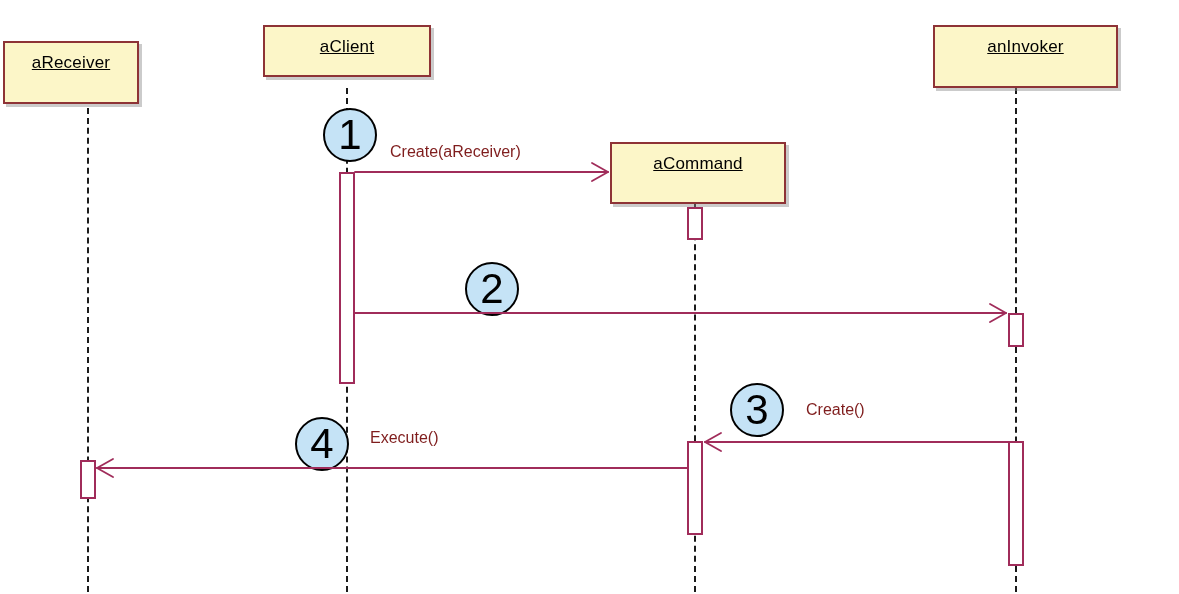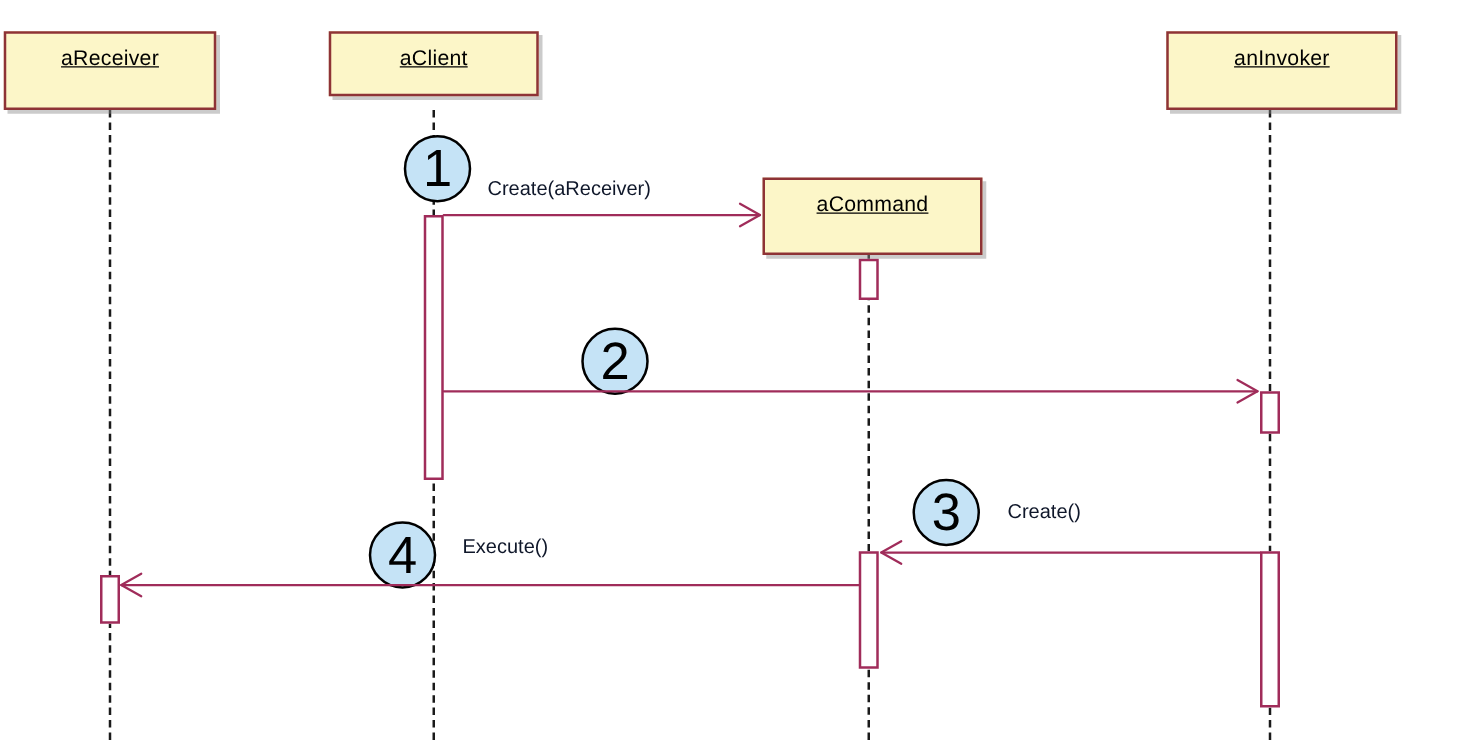--- a/index.html
+++ b/index.html
@@ -31,21 +31,21 @@
     z-index:3;
   }
   .seq-circle {
     position:absolute; width:54px; height:54px; border-radius:50%;
     background:var(--circle-fill,#c5e3f6);
     border:2px solid var(--circle-border,#000);
     display:flex; align-items:center; justify-content:center;
     font-size:42px; color:#000; z-index:2; line-height:1;
   }
   .msg-label {
-    position:absolute; font-size:16px; color:#0f172a;
+    position:absolute; font-size:16px; color:#7f1d1d;
     white-space:nowrap; z-index:6;
   }
   svg.arrows { position:absolute; left:0; top:0; z-index:4; }
   svg.arrows path {
     stroke:var(--message-color,#a02c5a);
     stroke-width:1.8; fill:none; stroke-linecap:round;
   }
 </style>
 </head>
 <body>
@@ -93,21 +93,21 @@
     <g>
       <path d="M687,468 H97"></path>
       <path d="M97,468 L113,459 M97,468 L113,477"></path>
     </g>
   </svg>
 
   <div class="msg-label" style="left:390px; top:143px">Create(aReceiver)</div>
   <div class="msg-label" style="left:806px; top:401px">Create()</div>
   <div class="msg-label" style="left:370px; top:429px">Execute()</div>
 
-  <div class="actor-box" style="left:3px;   top:25px;  width:170px; height:63px">
+  <div class="actor-box" style="left:3px;   top:41px;  width:136px; height:63px">
     <span class="actor-label">aReceiver</span>
   </div>
   <div class="actor-box" style="left:263px; top:25px;  width:168px; height:52px">
     <span class="actor-label">aClient</span>
   </div>
   <div class="actor-box" style="left:610px; top:142px; width:176px; height:62px">
     <span class="actor-label">aCommand</span>
   </div>
   <div class="actor-box" style="left:933px; top:25px;  width:185px; height:63px">
     <span class="actor-label">anInvoker</span>

